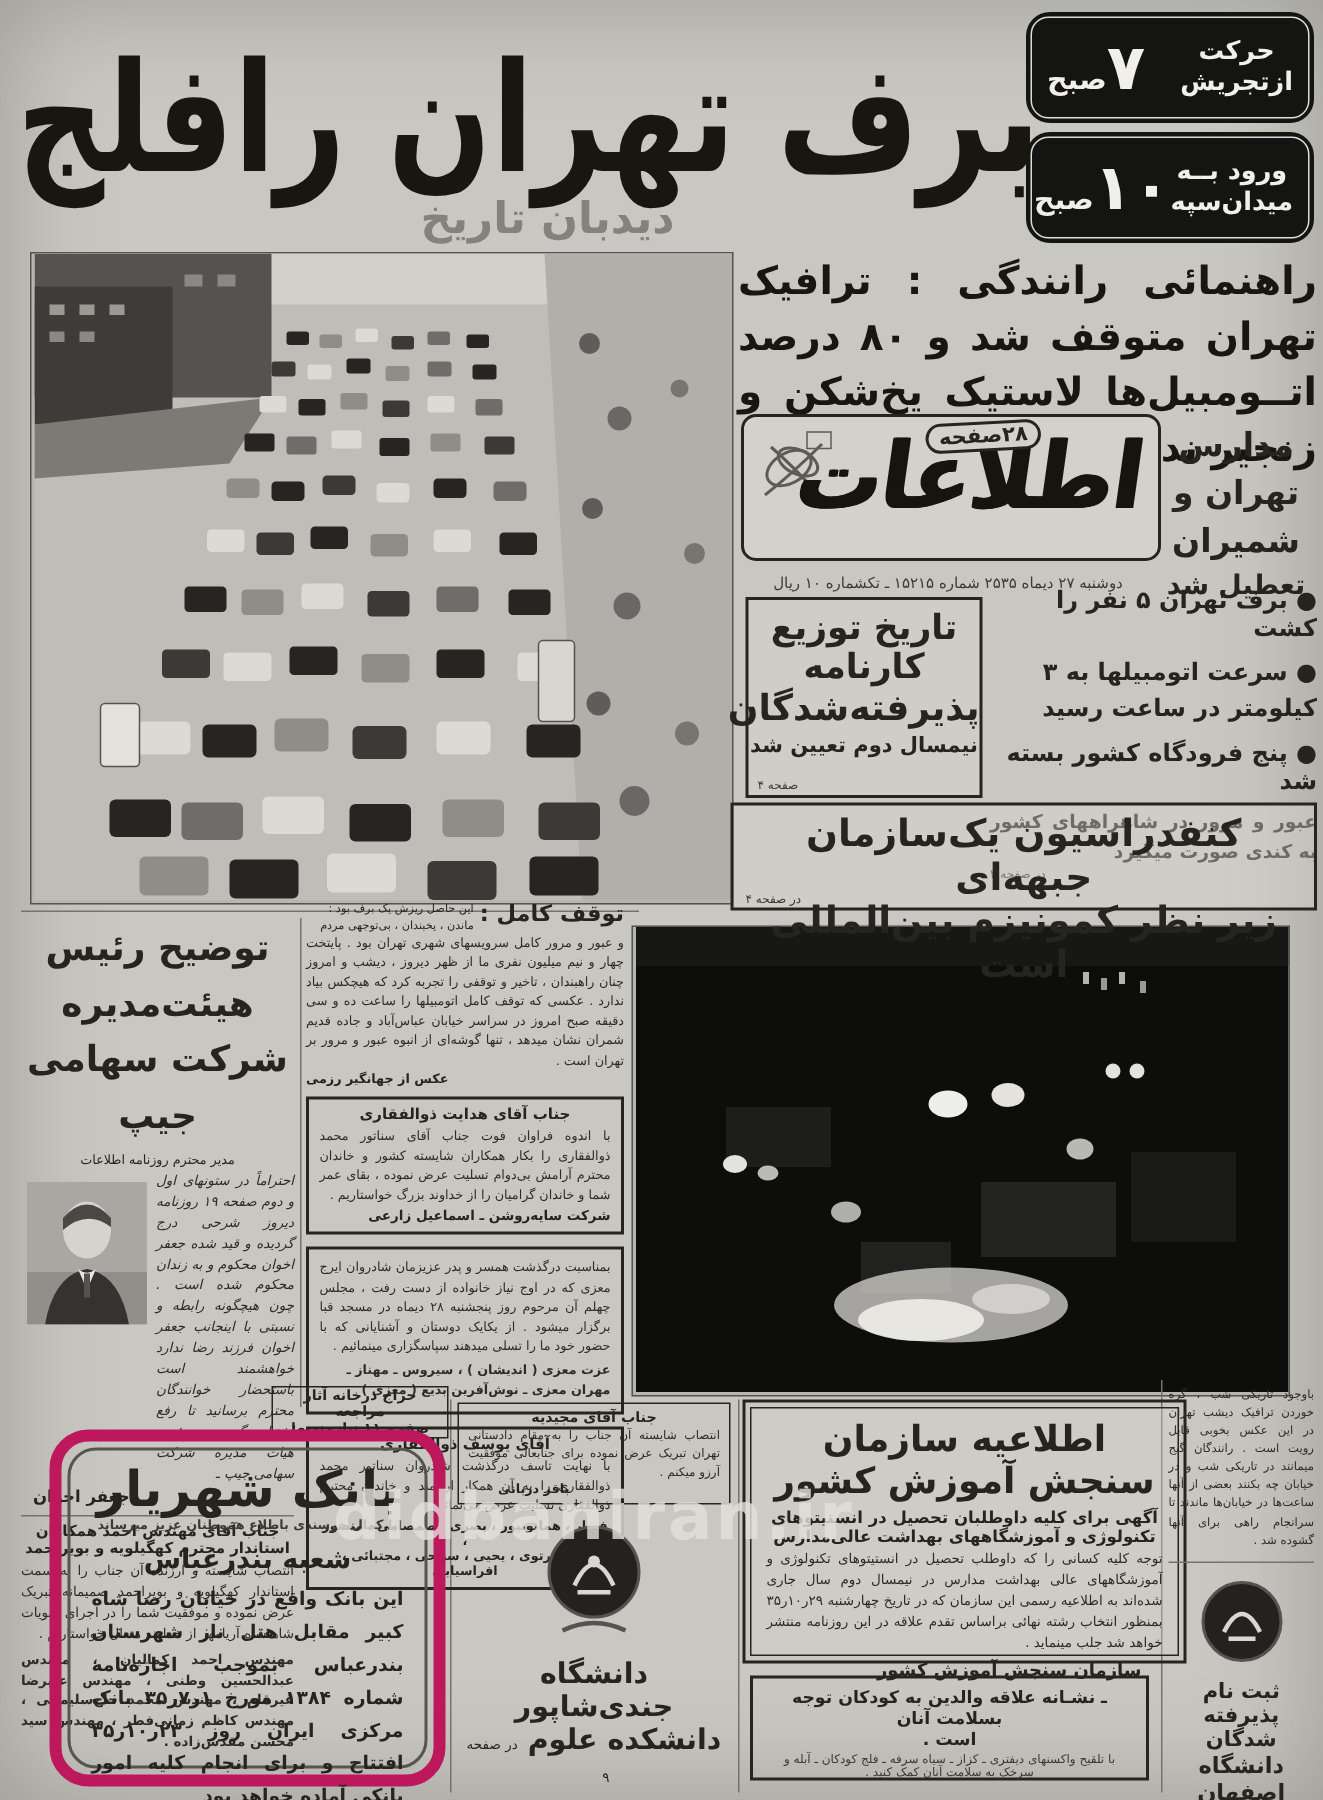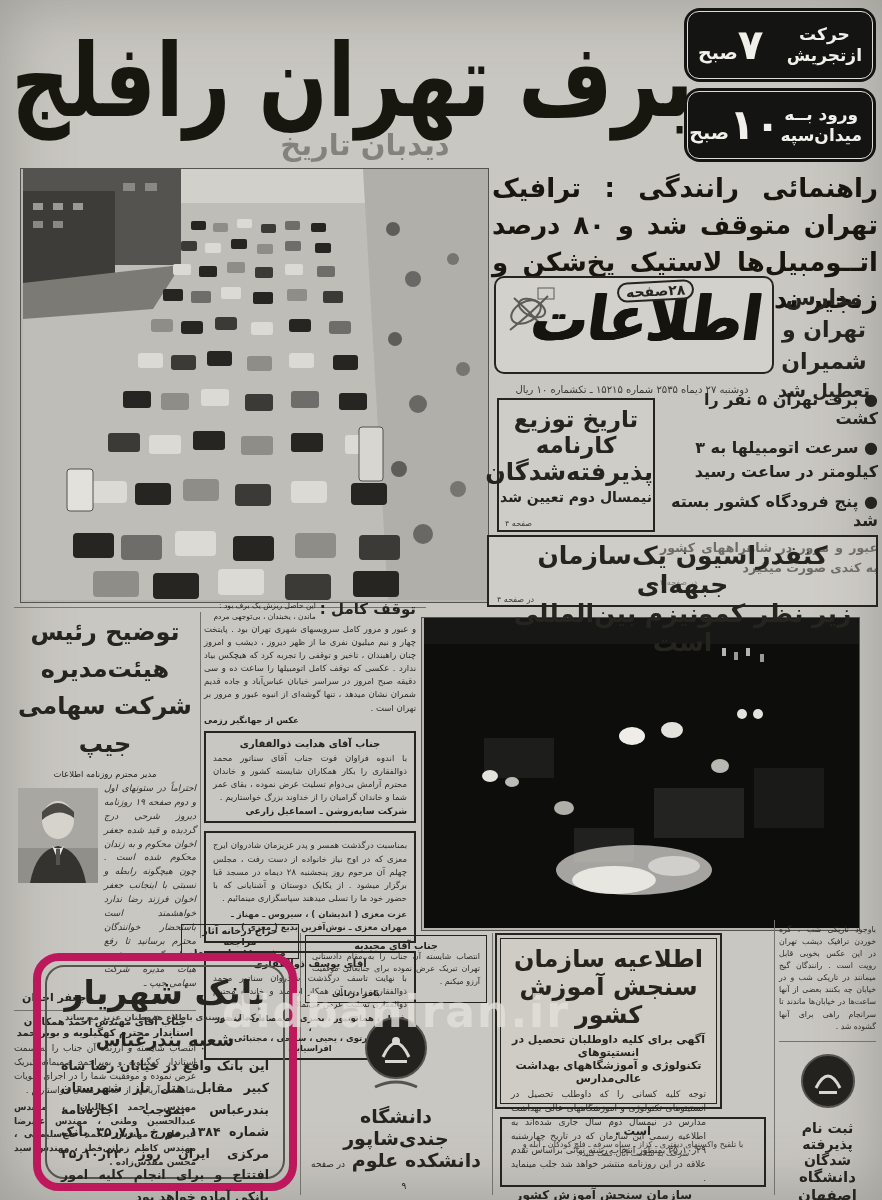--- a/index.html
+++ b/index.html
@@ -335,30 +335,31 @@
     <div class="b ctr" style="font-size:19px;">
       <span>دانشکده علوم</span>
       <span style="font-size:9px;font-weight:normal;margin-left:16px;">در صفحه ۹</span>
     </div>
     <div class="bx" style="margin-top:14px;padding:5px 6px;">
       <div class="dense jst" style="font-size:8px;">سرکار خانم منظر جواهری همسر جناب آقای دکتر احمد برادر استاندار محترم چهارمحال و بختیاری ، مصیبت وارده را بشما و خانواده محترمتان تسلیت عرض می‌نمایم .</div>
 
     </div>
   </div>
 
-  <div class="abs bx-dbl" style="left:500px;top:938px;width:217px;height:166px;padding:6px 10px;background:rgba(218,216,210,.35);">
+  <div class="abs bx-dbl" style="left:500px;top:938px;width:286px;height:166px;padding:6px 10px;background:rgba(218,216,210,.35);">
     <div class="b ctr" style="font-size:24px;">اطلاعیه سازمان</div>
     <div class="b ctr" style="font-size:24px;">سنجش آموزش کشور</div>
     <div class="b ctr" style="font-size:11px;margin-top:4px;">آگهی برای کلیه داوطلبان تحصیل در انستیتوهای</div>
     <div class="b ctr" style="font-size:11px;">تکنولوژی و آموزشگاههای بهداشت عالی‌مدارس</div>
     <div class="dense jst" style="font-size:9px;margin-top:3px;">توجه کلیه کسانی را که داوطلب تحصیل در انستیتوهای تکنولوژی و آموزشگاههای عالی بهداشت مدارس در نیمسال دوم سال جاری شده‌اند به اطلاعیه رسمی این سازمان که در تاریخ چهارشنبه ۲۹ر۱۰ر۳۵ بمنظور انتخاب رشته نهائی براساس تقدم علاقه در این روزنامه منتشر خواهد شد جلب مینماید .</div>
     <div class="b" style="font-size:12px;margin-top:2px;padding-right:14px;">سازمان سنجش آموزش کشور</div>
   </div>
 
   <div class="abs bx" style="left:500px;top:1117px;width:266px;height:70px;padding:5px 10px;">
+    <div class="b ctr" style="font-size:11.5px;">ـ نشـانه علاقه والدین به کودکان توجه بسلامت آنان</div>
     <div class="b ctr" style="font-size:11.5px;">است .</div>
     <div class="ctr" style="font-size:8px;margin-top:2px;color:#3c3a35;">با تلقیح واکسنهای دیفتری ـ کزاز ـ سیاه سرفه ـ فلج کودکان ـ آبله و سرخک به سلامت آنان کمک کنید .</div>
   </div>
 
   <div class="abs" style="left:779px;top:924px;width:97px;">
     <div class="dense jst" style="font-size:7.8px;">باوجود تاریکی شب ، گره خوردن ترافیک دیشب تهران در این عکس بخوبی قابل رویت است . رانندگان گیج میمانند در تاریکی شب و در خیابان چه بکنند بعضی از آنها ساعت‌ها در خیابان‌ها ماندند تا سرانجام راهی برای آنها گشوده شد .</div>
     <div style="border-top:1px solid #75736e;margin:8px 0 10px;"></div>
     <div class="ctr">
       <svg width="58" height="60" viewBox="0 0 58 60">
         <circle cx="29" cy="29" r="26" fill="#24221f"></circle>

